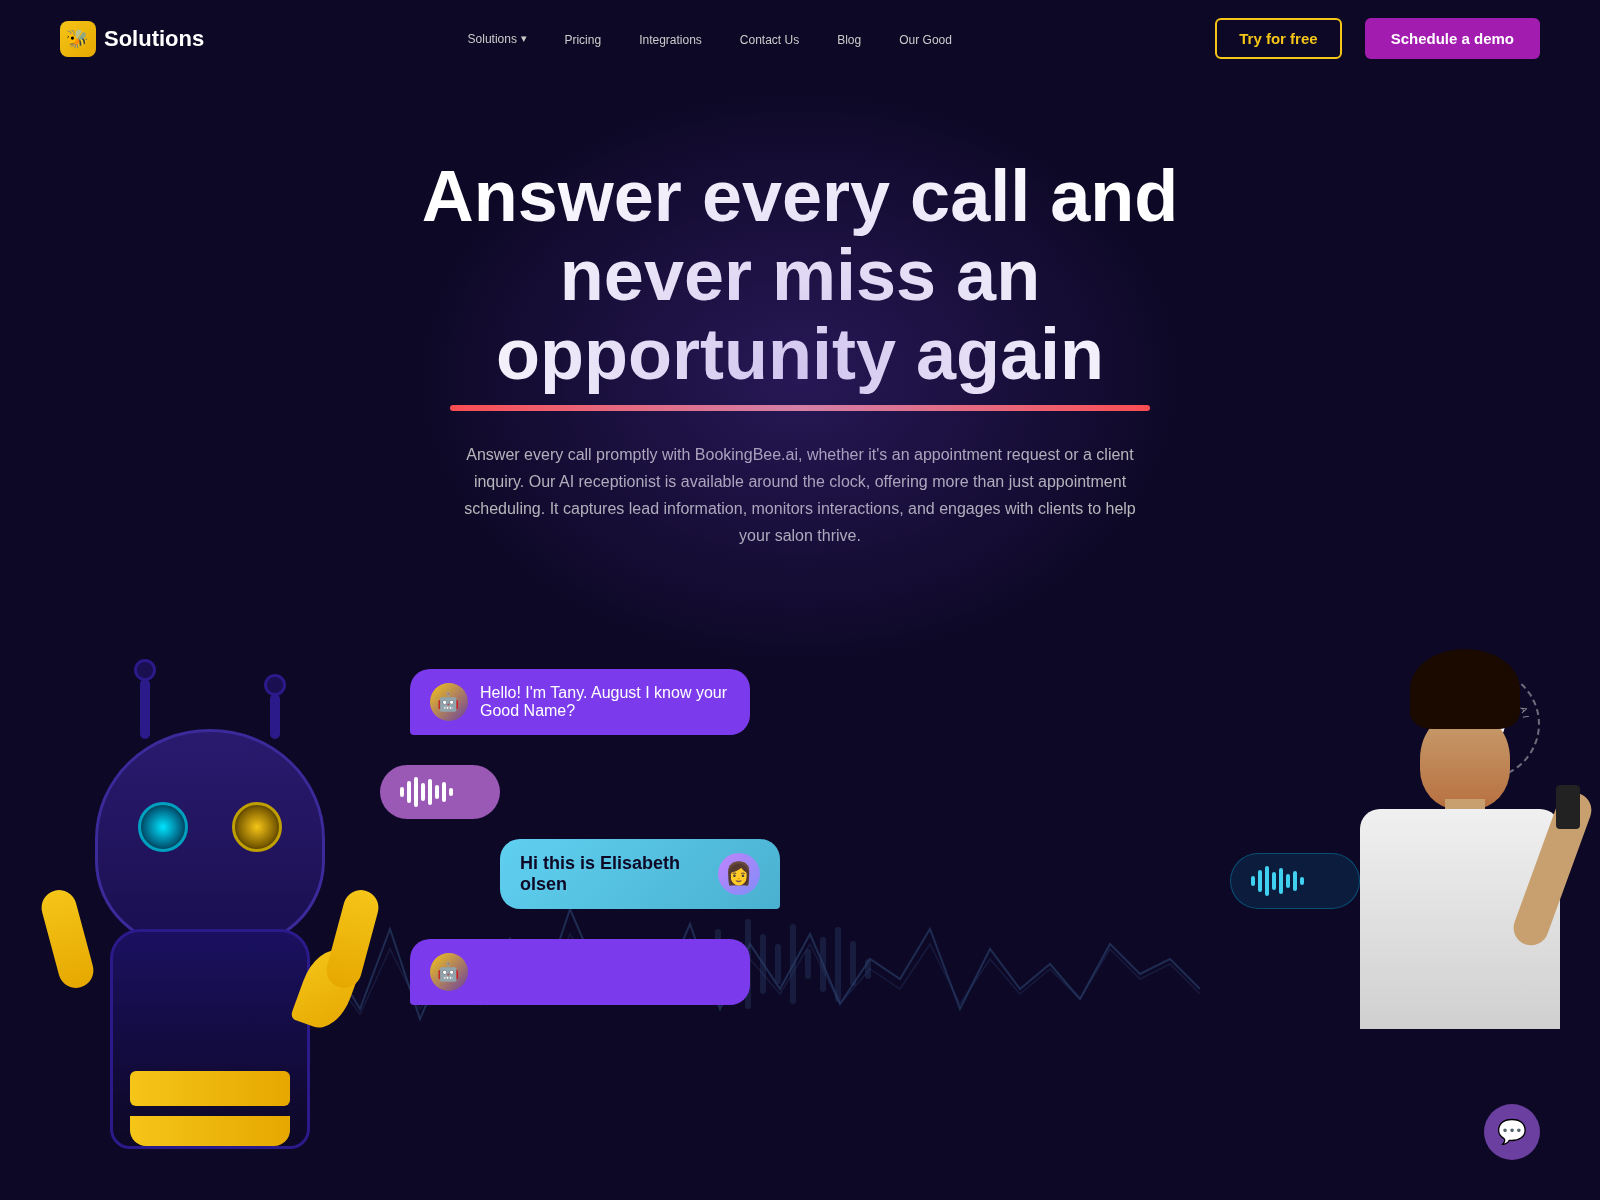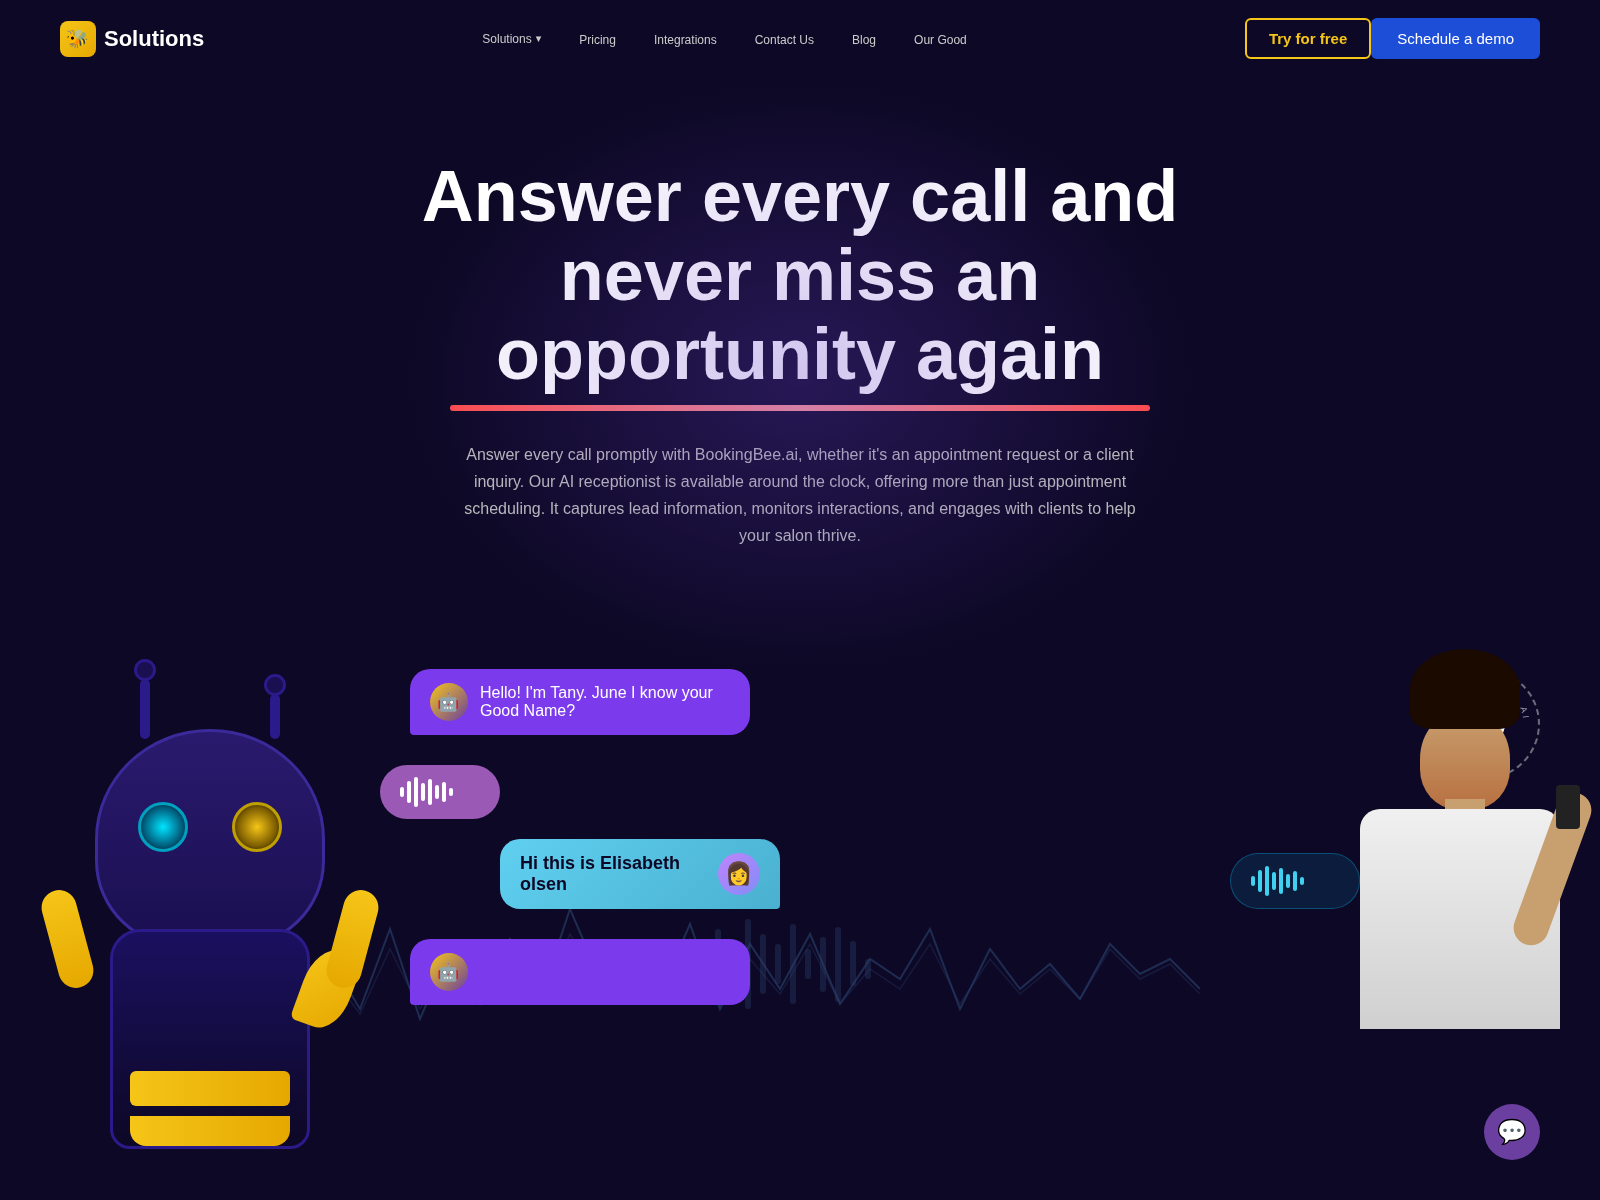--- a/index.html
+++ b/index.html
@@ -57,40 +57,40 @@
       align-items: center;
       gap: 4px;
     }
     .nav-links .solutions-link::after {
       content: '▾';
       font-size: 11px;
     }
     .nav-actions {
       display: flex;
       align-items: flex-end;
-      gap: 0;
+      gap: 23px;
     }
     .btn-try {
       border: 2px solid #f5c518;
       color: #f5c518;
       background: transparent;
       padding: 10px 22px;
       border-radius: 6px;
       font-size: 15px;
       font-weight: 600;
       cursor: pointer;
     }
     .btn-demo {
-      background: #1d4ed8;
+      background: #a21caf;
       color: white;
       border: none;
       padding: 12px 26px;
       border-radius: 6px;
       font-size: 15px;
-      font-weight: 400;
+      font-weight: 700;
       cursor: pointer;
     }
 
     
     .hero {
       text-align: center;
       padding: 80px 40px 40px;
       position: relative;
     }
     .hero h1 {
@@ -552,21 +552,21 @@
 
       <div class="robot-arm-left"></div>
       <div class="robot-arm-right"></div>
     </div>
   </div>
 
   <div class="chat-bubbles">
 
     <div class="bubble-bot-1">
       <div class="bot-avatar">🤖</div>
-      <span>Hello! I'm Tany. June I know your Good Name?</span>
+      <span>Hello! I'm Tany. August I know your Good Name?</span>
     </div>
 
     <div class="audio-wave">
       <div class="wave-bar"></div>
       <div class="wave-bar"></div>
       <div class="wave-bar"></div>
       <div class="wave-bar"></div>
       <div class="wave-bar"></div>
       <div class="wave-bar"></div>
       <div class="wave-bar"></div>

